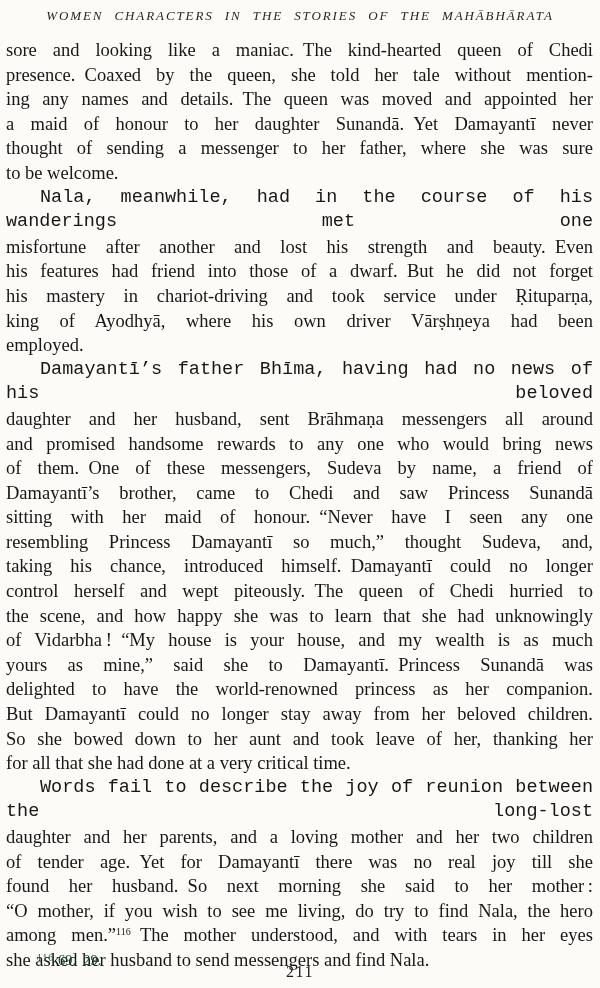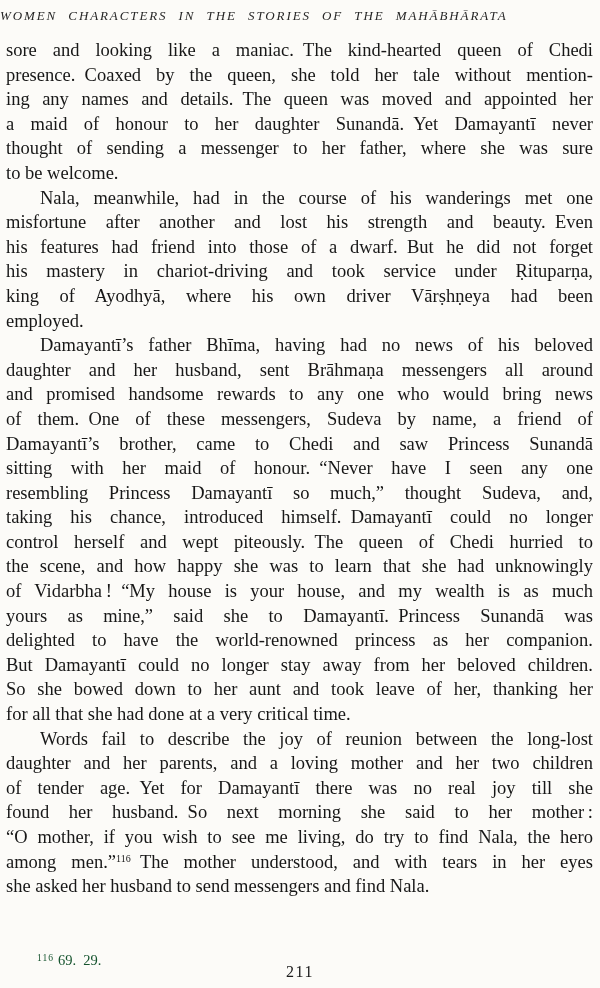--- a/index.html
+++ b/index.html
@@ -12,21 +12,21 @@
     height: 988px;
     background: #fcfbf8;
     color: #171717;
     font-family: "Liberation Serif", "DejaVu Serif", serif;
     position: relative;
     overflow: hidden;
     box-sizing: border-box;
   }
   .running-header {
     padding-top: 8px;
-    text-align: left;
+    text-align: center;
     font-style: italic;
     font-size: 13px;
     letter-spacing: 1.9px;
     word-spacing: 6px;
     color: #262626;
     white-space: nowrap;
   }
   .page-body {
     margin: 14px 7px 16px 6px;
     font-size: 18.5px;
@@ -34,20 +34,21 @@
   }
   .line {
     text-align: justify;
     text-align-last: justify;
   }
   .line.last {
     text-align-last: left;
   }
   .para.indent .line:first-child {
     text-indent: 34px;
+    font-family: Liberation Mono, monospace;
   }
   .page-body sup {
     font-size: 10px;
     line-height: 0;
     vertical-align: 6px;
   }
   .footnote {
     position: absolute;
     left: 37px;
     top: 952px;

